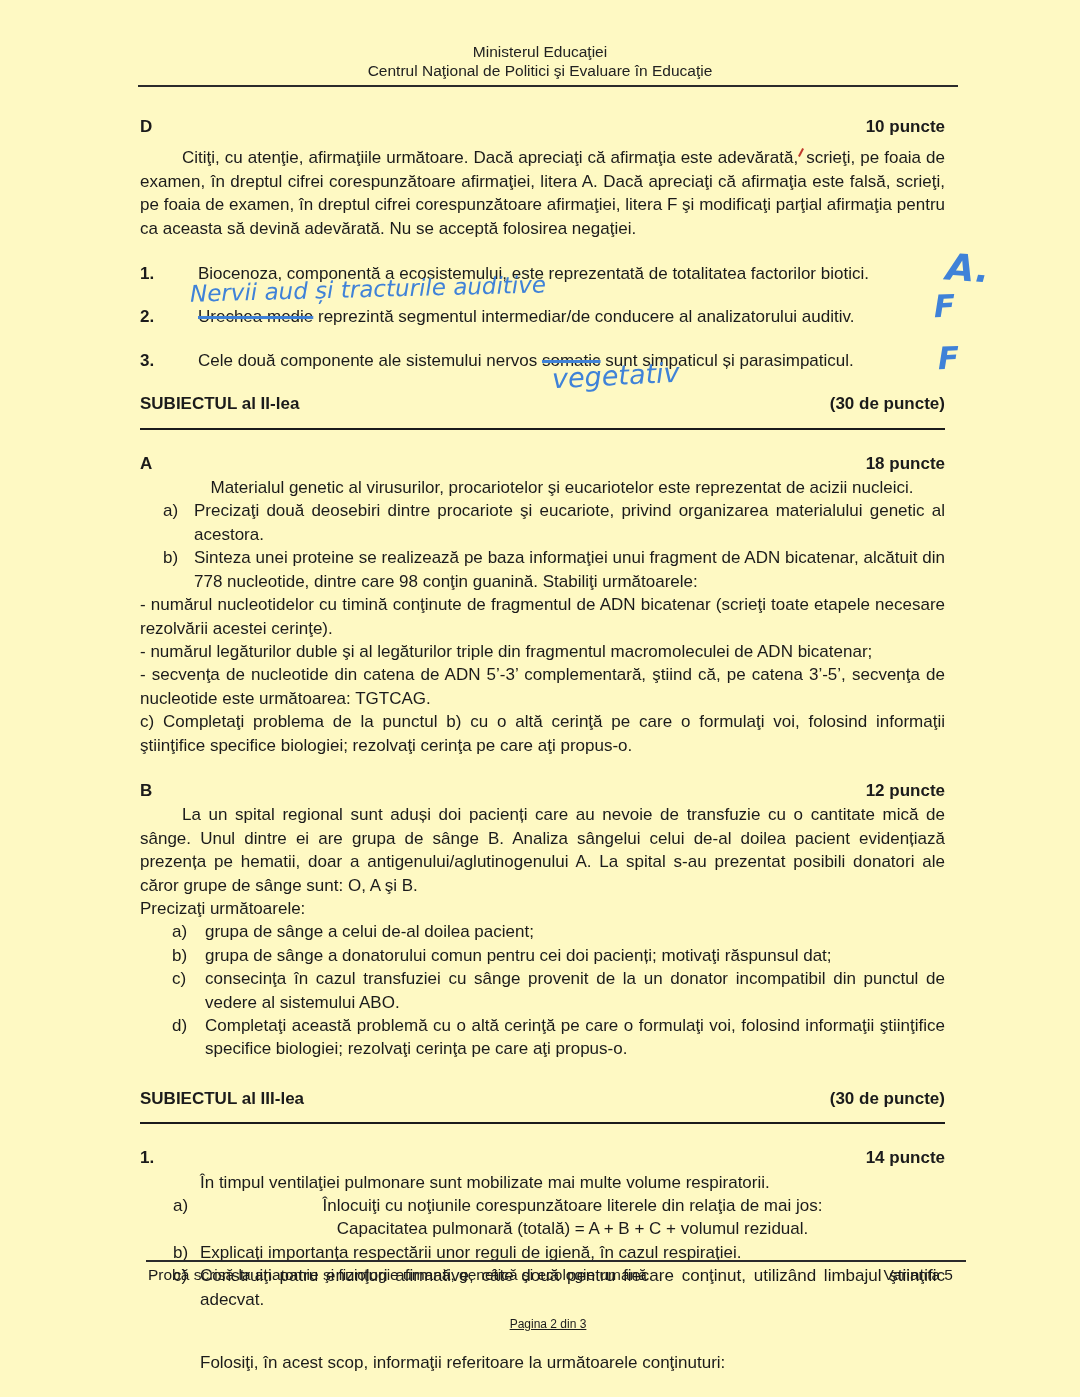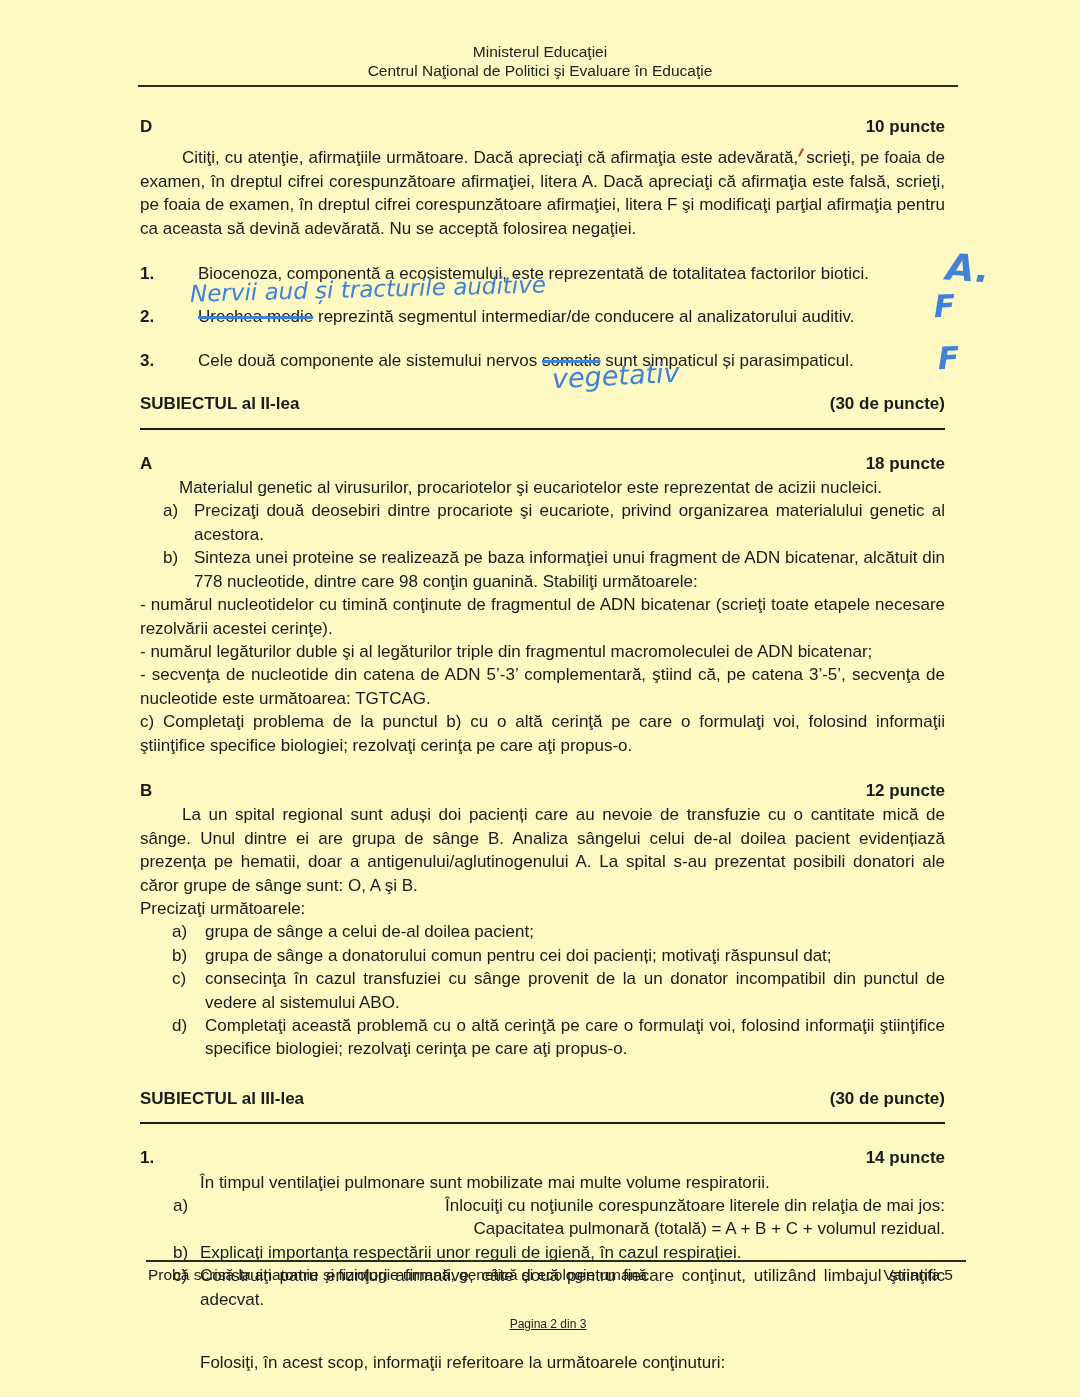--- a/index.html
+++ b/index.html
@@ -39,21 +39,21 @@
     transform:rotate(-3deg);z-index:3;}
   .struck{text-decoration:line-through;text-decoration-color:#3f82d8;
     text-decoration-thickness:2.5px;}
 
   .subject-head{display:flex;justify-content:space-between;font-weight:bold;
     border-bottom:2.5px solid #1b1b1b;padding-bottom:12px;margin-top:12px;}
 
   .sec-head{display:flex;justify-content:space-between;font-weight:bold;margin-top:22px;}
 
   
-  .seca-intro{margin-left:39px;margin-top:1px;}
+  .seca-intro{margin-left:39px;margin-top:1px;text-align:center;}
   .item{display:flex;}
   .seca-item{margin-left:23px;}
   .seca-item .item-letter{width:31px;flex:none;}
   .item-text{flex:1;text-align:justify;}
   .dash-para{text-align:justify;margin:0;}
 
   
   .secb-para{margin:1px 0 0 0;text-indent:42px;text-align:justify;}
   .secb-items{margin-top:0;}
   .secb-item{margin-left:32px;}
@@ -168,21 +168,21 @@
       <span>(30 de puncte)</span>
     </div>
 
     <div class="sec-head">
       <span>1.</span>
       <span>14 puncte</span>
     </div>
     <div class="sec3-intro">În timpul ventilaţiei pulmonare sunt mobilizate mai multe volume respiratorii.</div>
     <div class="item sec3-item">
       <span class="item-letter">a)</span>
-      <span class="item-text" style="text-align:right;"><span>Înlocuiţi cu noţiunile corespunzătoare literele din relaţia de mai jos:</span><br><span>Capacitatea pulmonară (totală) = A + B + C + volumul rezidual.</span></span>
+      <span class="item-text" style="text-align:center;"><span>Înlocuiţi cu noţiunile corespunzătoare literele din relaţia de mai jos:</span><br><span>Capacitatea pulmonară (totală) = A + B + C + volumul rezidual.</span></span>
     </div>
     <div class="item sec3-item">
       <span class="item-letter">b)</span>
       <span class="item-text">Explicați importanța respectării unor reguli de igienă, în cazul respirației.</span>
     </div>
     <div class="item sec3-item">
       <span class="item-letter">c)</span>
       <span class="item-text">Construiţi patru enunţuri afirmative, câte două pentru fiecare conţinut, utilizând limbajul ştiinţific adecvat.</span>
     </div>
     <div class="sec3-plain">Folosiţi, în acest scop, informaţii referitoare la următoarele conţinuturi:</div>

